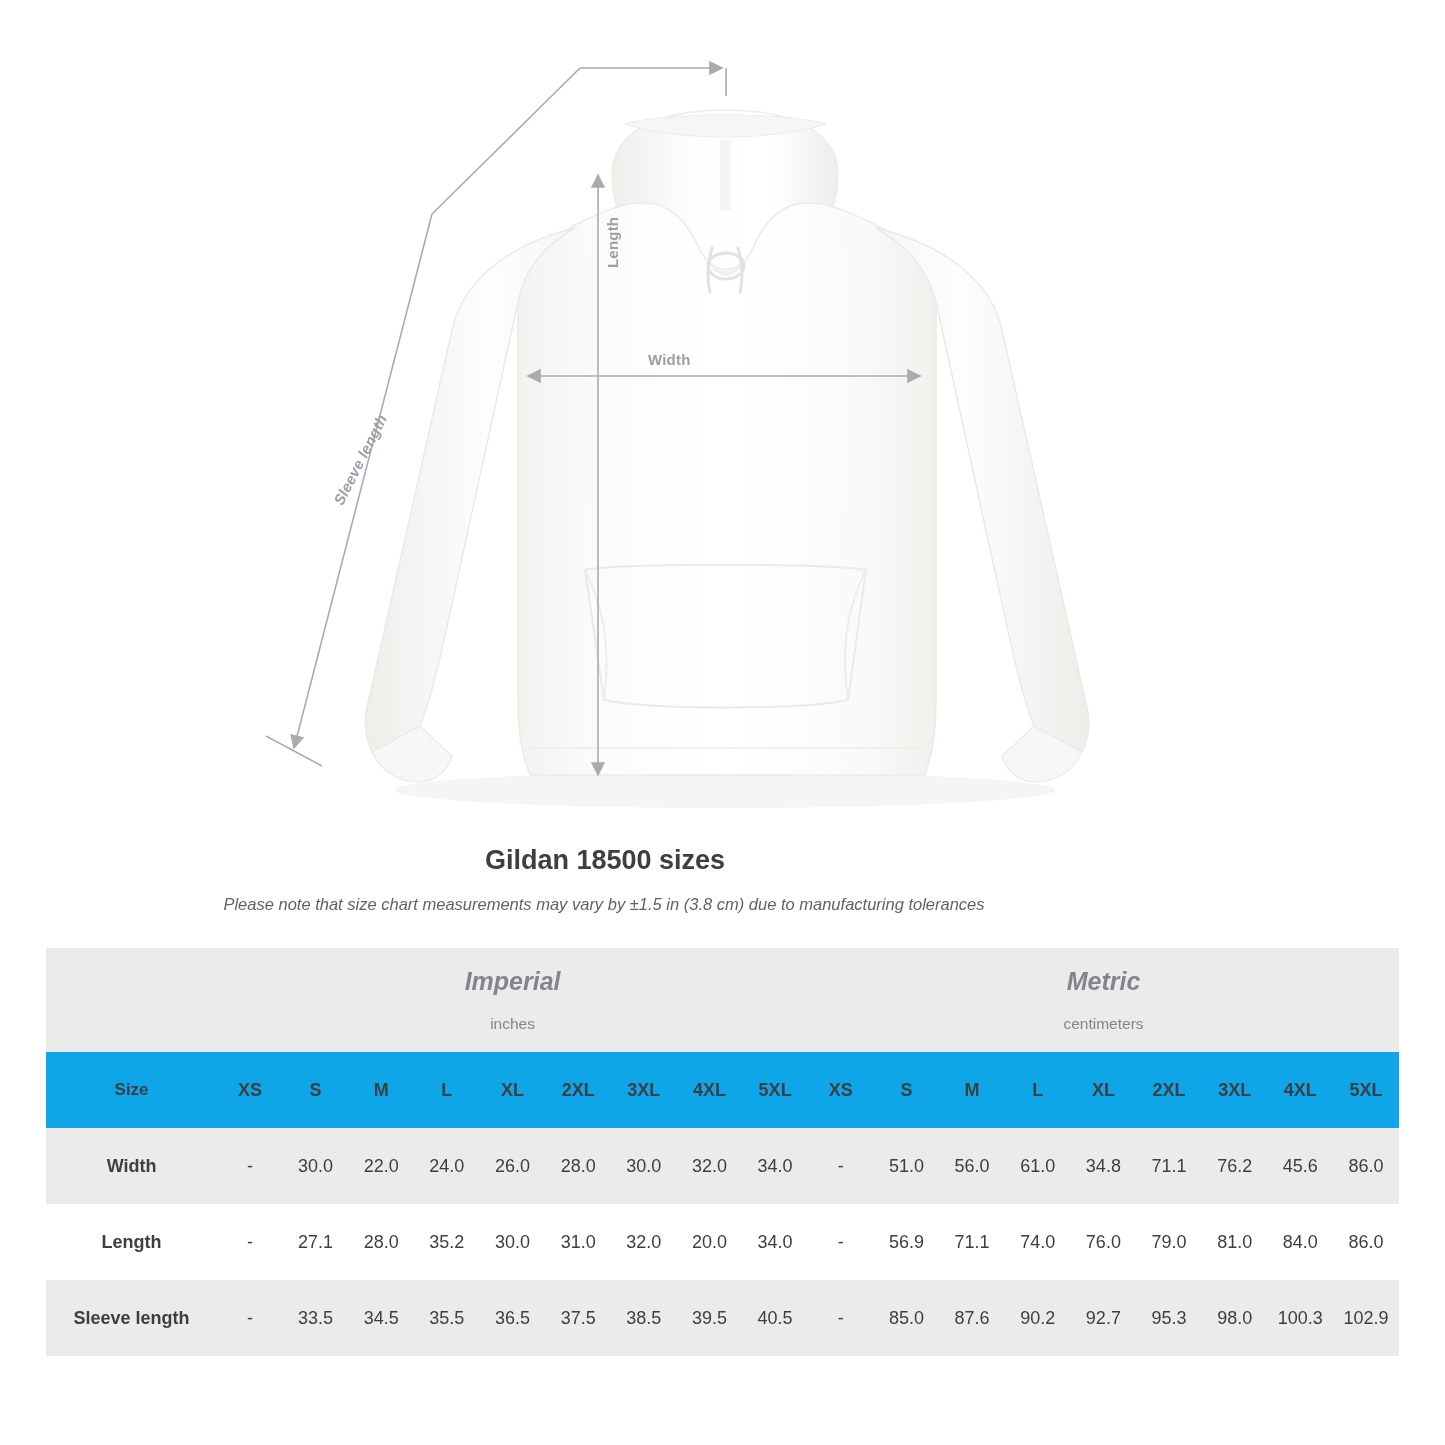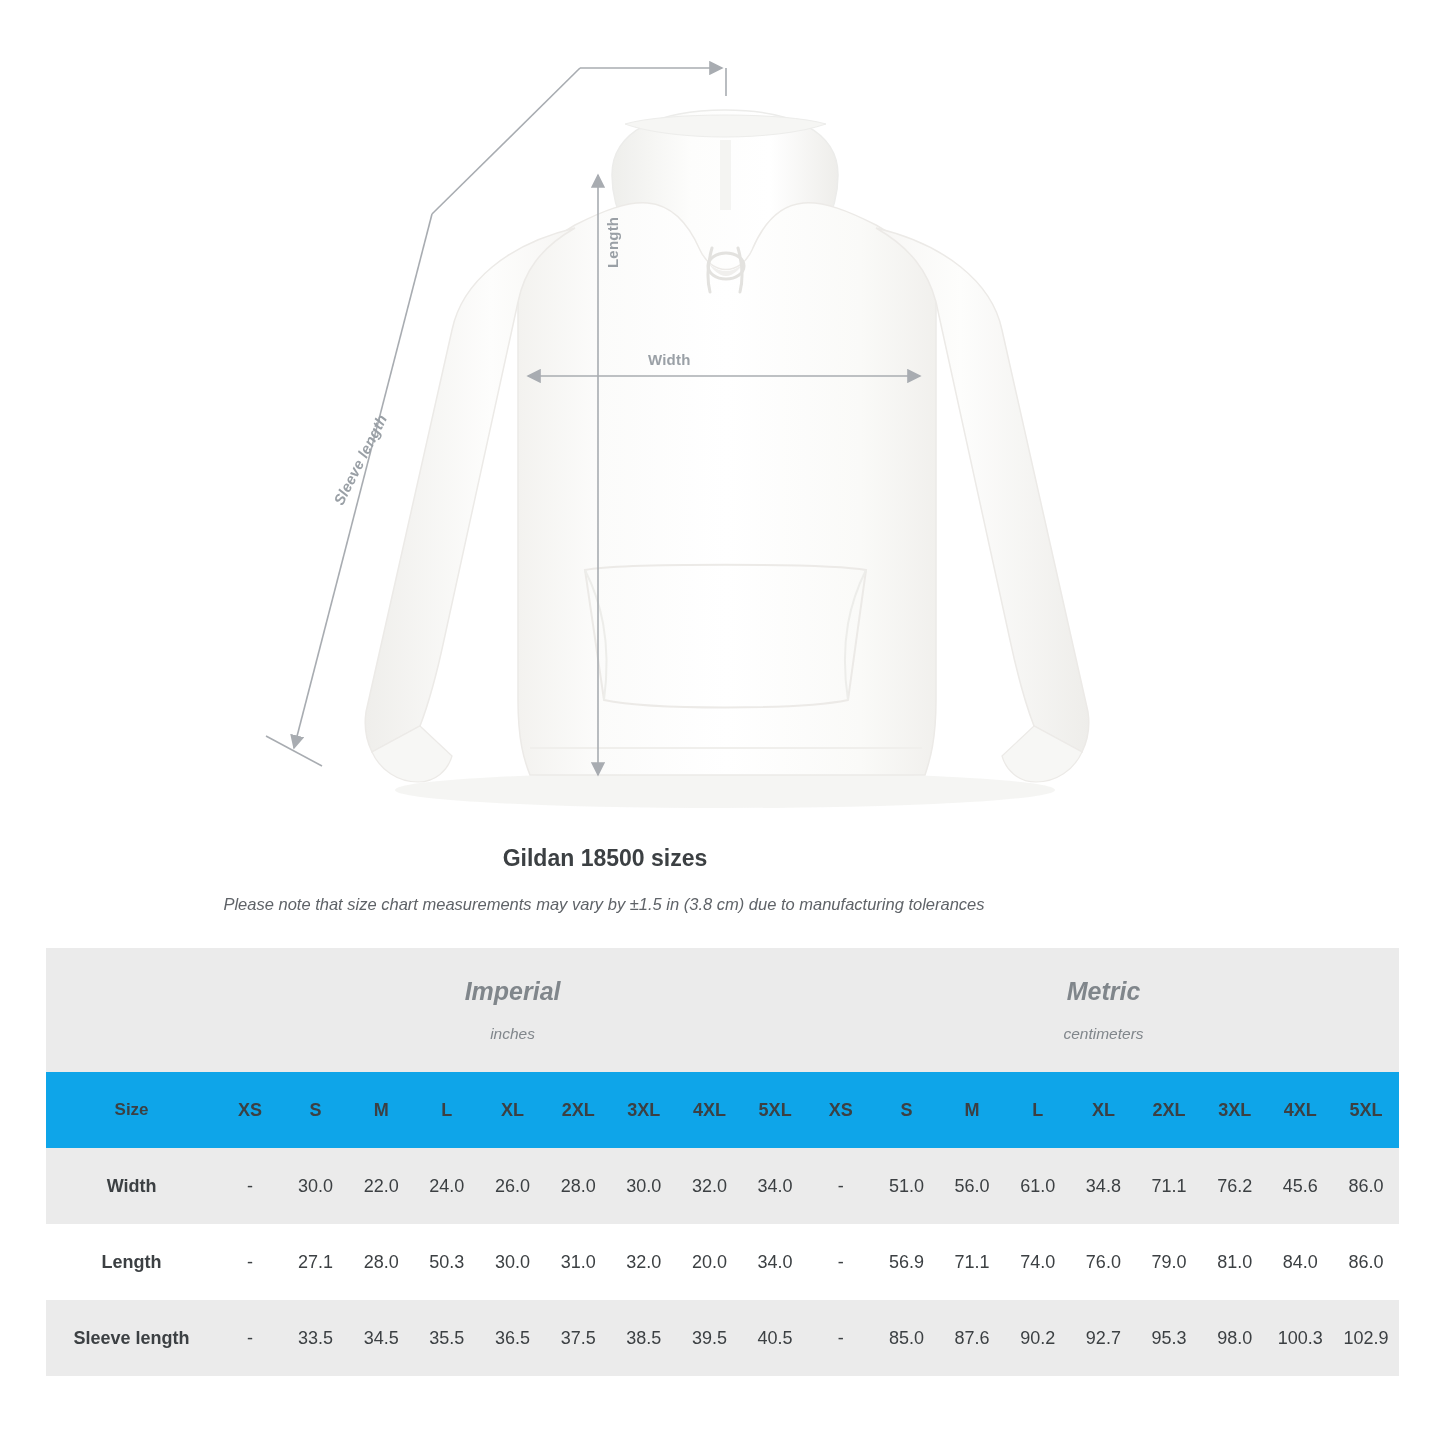--- a/index.html
+++ b/index.html
@@ -48,21 +48,21 @@
     white-space: nowrap;
     font-style: italic;
   }
 
   
   #chart-title {
     position: absolute;
     left: 0; top: 845px;
     width: 1210px;
     text-align: center;
-    font-size: 23px;
+    font-size: 27px;
     font-weight: bold;
     color: #3c4043;
   }
   #chart-note {
     position: absolute;
     left: 0; top: 895px;
     width: 1208px;
     text-align: center;
     font-size: 16.5px;
     font-style: italic;
@@ -81,34 +81,33 @@
     table-layout: fixed;
   }
   table.size-table td, table.size-table th {
     border: none;
     text-align: center;
     color: #3c4043;
   }
   
   tr.unit-row td {
     background: #ebebeb;
-    height: 124px;
+    height: 104px;
     vertical-align: middle;
     padding: 0;
   }
   .unit-name {
     font-size: 25px;
     font-style: italic;
     font-weight: bold;
     color: #80868b;
     line-height: 1.15;
   }
   .unit-sub {
     font-size: 15.5px;
-    font-style: italic;
     color: #80868b;
     margin-top: 20px;
   }
 
   tr.head-row td {
     height: 76px;
     font-size: 18px;
     font-weight: bold;
     color: #3c4043;
     background: #0ea5e9;
@@ -306,21 +305,21 @@
           <td>76.2</td>
           <td>45.6</td>
           <td>86.0</td>
         </tr>
 
         <tr class="data-row">
           <td class="rowlabel">Length</td>
           <td>-</td>
           <td>27.1</td>
           <td>28.0</td>
-          <td>50.3</td>
+          <td>35.2</td>
           <td>30.0</td>
           <td>31.0</td>
           <td>32.0</td>
           <td>20.0</td>
           <td>34.0</td>
           <td>-</td>
           <td>56.9</td>
           <td>71.1</td>
           <td>74.0</td>
           <td>76.0</td>

